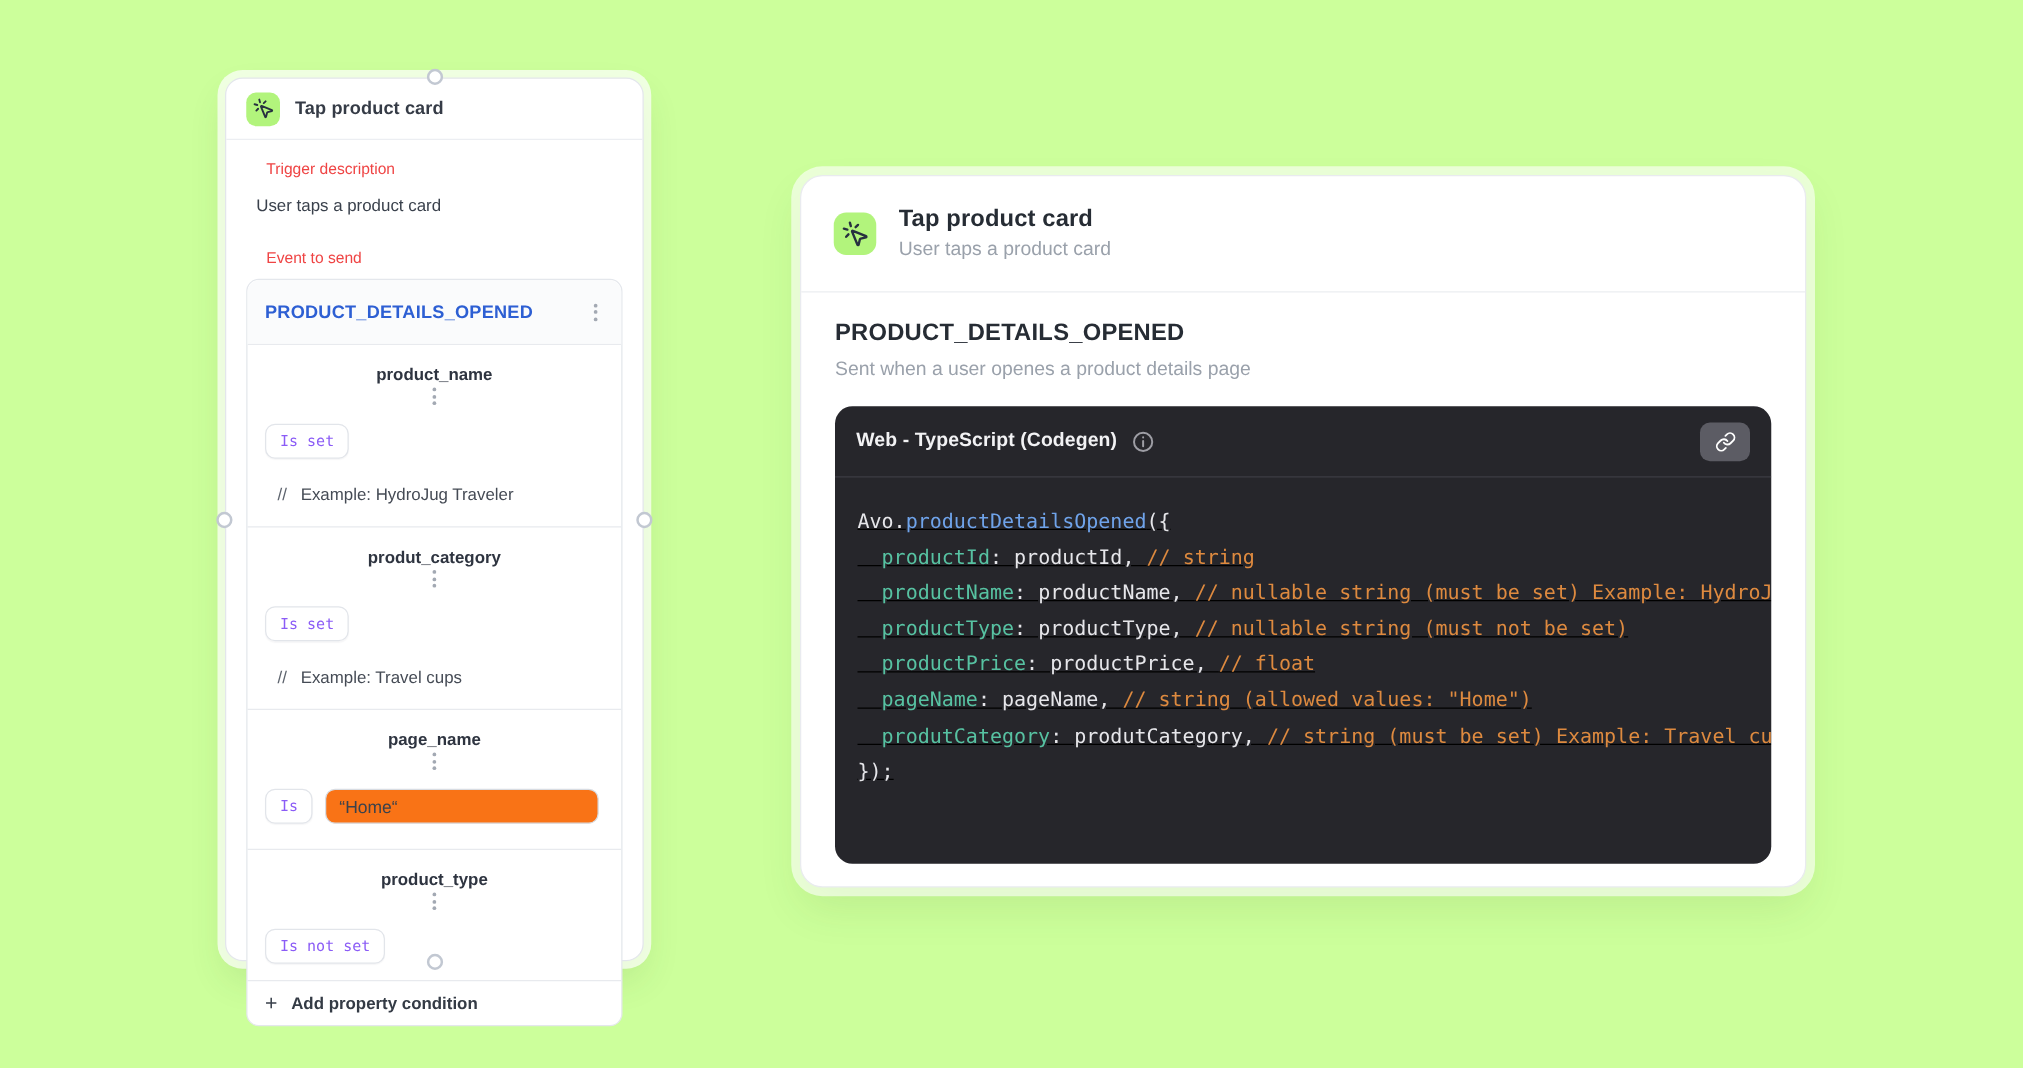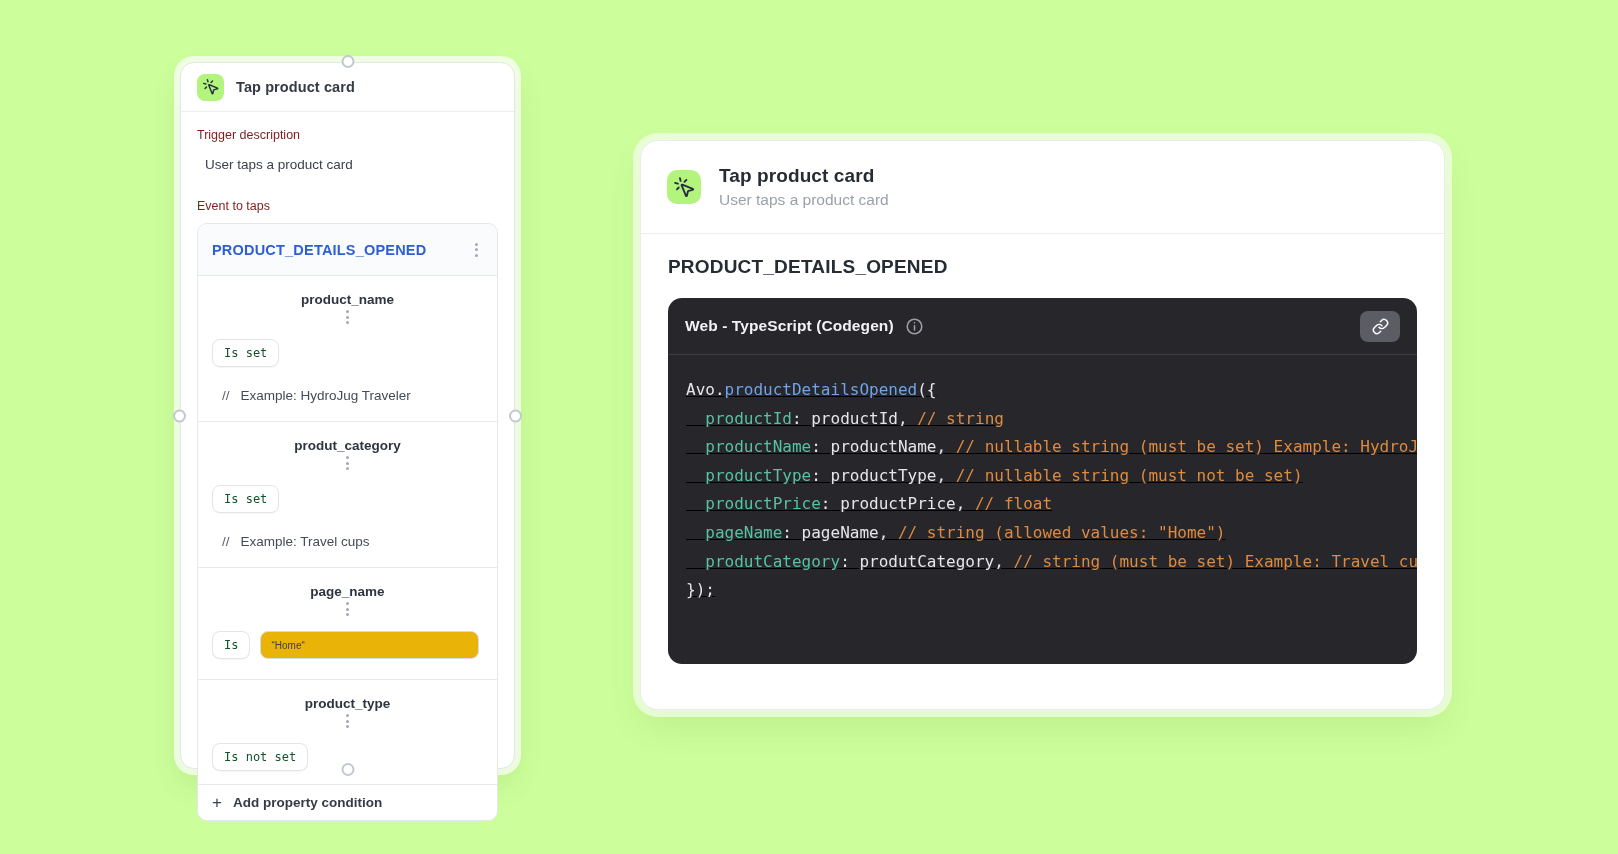--- a/index.html
+++ b/index.html
@@ -27,48 +27,48 @@
   .handle.right  { top:50%;  right:-8px;  transform:translateY(-50%); }
 
   .node-header { display:flex; align-items:center; gap:12px; padding:12px 16px; height:49px; border-bottom:1px solid #eceef2; }
   .app-icon { border-radius:8px; background:var(--icon-green,#b2f47c); display:flex; align-items:center; justify-content:center; flex:0 0 auto; }
   .app-icon.small { width:27px; height:27px; }
   .app-icon.large { width:34px; height:34px; border-radius:10px; }
   .app-icon svg { display:block; }
   .node-title { font-size:14.5px; font-weight:700; color:#353b46; letter-spacing:.1px; }
 
   .node-body { padding:0 16px; }
-  .section-label { margin-top:16px; font-size:12.5px; color:#7f1d1d; }
+  .section-label { margin-top:16px; font-size:12.5px; color:#ef4444;margin-left:16px; }
   .trigger-text { margin-top:15px; padding-left:8px; font-size:13.5px; color:#3a414c; }
   .section-label.event { margin-top:27px; }
 
   .event-box { margin-top:10px; border:1px solid #e4e7ec; border-radius:10px; background:#fff; }
   .event-row {
     display:flex; align-items:center; justify-content:space-between;
     height:52px; padding:0 14px; background:#fafbfc;
     border-bottom:1px solid #e8eaee; border-radius:10px 10px 0 0;
   }
   .event-name { font-size:14.5px; font-weight:700; color:var(--event-blue,#2d5fd3); letter-spacing:.2px; }
 
   .prop { padding:16px 14px 18px 14px; border-bottom:1px solid #e8eaee; }
   .prop-head { display:flex; align-items:center; justify-content:space-between;flex-direction:column; }
   .prop-name { font-size:13.5px; font-weight:700; color:#2e3440; }
   .chip-row { margin-top:12px; display:flex; align-items:center; gap:10px; }
   .chip {
     display:inline-flex; align-items:center; height:28px; padding:0 11px;
     border:1px solid #e2e5ea; border-radius:8px; background:#fff;
-    font-family:"DejaVu Sans Mono", monospace; font-size:12px; color:#14532d;
+    font-family:"DejaVu Sans Mono", monospace; font-size:12px; color:#8b5cf6;
     box-shadow:0 1px 1px rgba(16,24,40,.04);
   }
   .prop-comment { margin-top:21px; padding-left:10px; display:flex; gap:11px; font-size:13.5px; color:#454b55; }
   .prop-comment .slashes { color:#5d636d; }
   .prop-input {
     width:219px; height:28px; border:1px solid #d8dce2; border-radius:8px;
-    background:#eab308; padding:0 10px; font-family:"Liberation Sans",sans-serif;
-    font-size:10px; color:#3b424c; outline:none;
+    background:#f97316; padding:0 10px; font-family:"Liberation Sans",sans-serif;
+    font-size:14px; color:#3b424c; outline:none;
   }
   .kebab { display:flex; flex-direction:column; gap:2.5px; padding:3px 5px; cursor:pointer; }
   .kebab i { width:3px; height:3px; border-radius:50%; background:#a3a9b3; }
 
   .add-row { display:flex; align-items:center; gap:11px; padding:9px 14px; height:35px; }
   .plus-glyph { font-size:17px; color:#3a414c; line-height:1; font-weight:400; }
   .add-label { font-size:13.5px; font-weight:700; color:#343b45; }
 
   
   .detail-card {
@@ -124,21 +124,21 @@
             <path d="M7.2 2.2 8 5.1"></path>
           <path d="M9.037 9.69a.498.498 0 0 1 .653-.653l11 4.5a.5.5 0 0 1-.074.949l-4.349 1.041a1 1 0 0 0-.74.739l-1.04 4.35a.5.5 0 0 1-.95.074z"></path>
         </svg>
       </span>
       <span class="node-title">Tap product card</span>
     </div>
 
     <div class="node-body">
       <div class="section-label">Trigger description</div>
       <div class="trigger-text">User taps a product card</div>
-      <div class="section-label event">Event to taps</div>
+      <div class="section-label event">Event to send</div>
 
       <div class="event-box">
         <div class="event-row">
           <span class="event-name">PRODUCT_DETAILS_OPENED</span>
           <span class="kebab">
               <i></i>
               <i></i>
               <i></i>
             </span>
         </div>
@@ -228,20 +228,21 @@
         </svg>
       </span>
       <div class="detail-titles">
         <span class="detail-title">Tap product card</span>
         <span class="detail-subtitle">User taps a product card</span>
       </div>
     </div>
 
     <div class="detail-body">
       <div class="event-heading">PRODUCT_DETAILS_OPENED</div>
+      <div class="event-desc">Sent when a user openes a product details page</div>
 
       <div class="code-card">
         <div class="code-header">
           <span class="code-title">Web - TypeScript (Codegen)</span>
           <span class="info-icon">
             <svg width="19" height="19" viewBox="0 0 24 24" fill="none" stroke="#9d9da4" stroke-width="2" stroke-linecap="round">
               <circle cx="12" cy="12" r="9.2"></circle>
                 <line x1="12" y1="11" x2="12" y2="16.4"></line>
                 <line x1="12" y1="7.4" x2="12" y2="7.5"></line>
             </svg>

